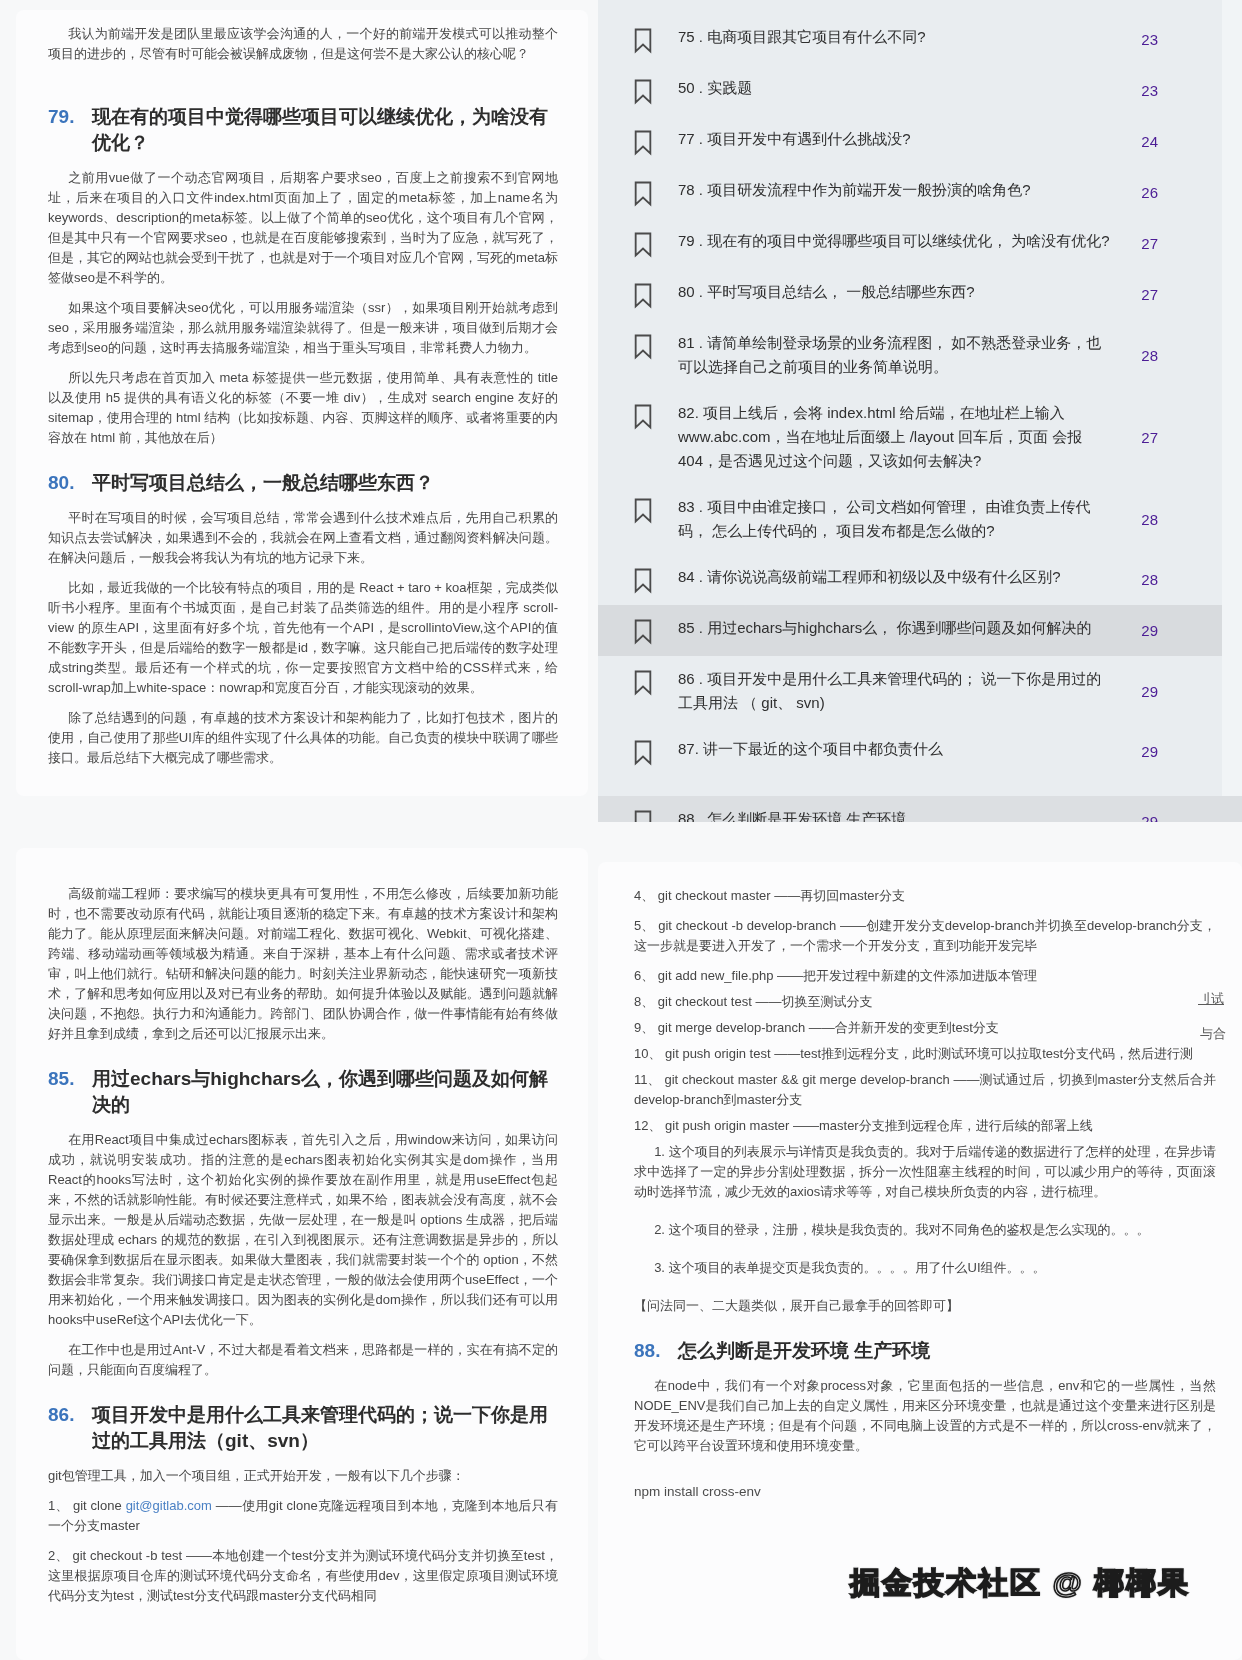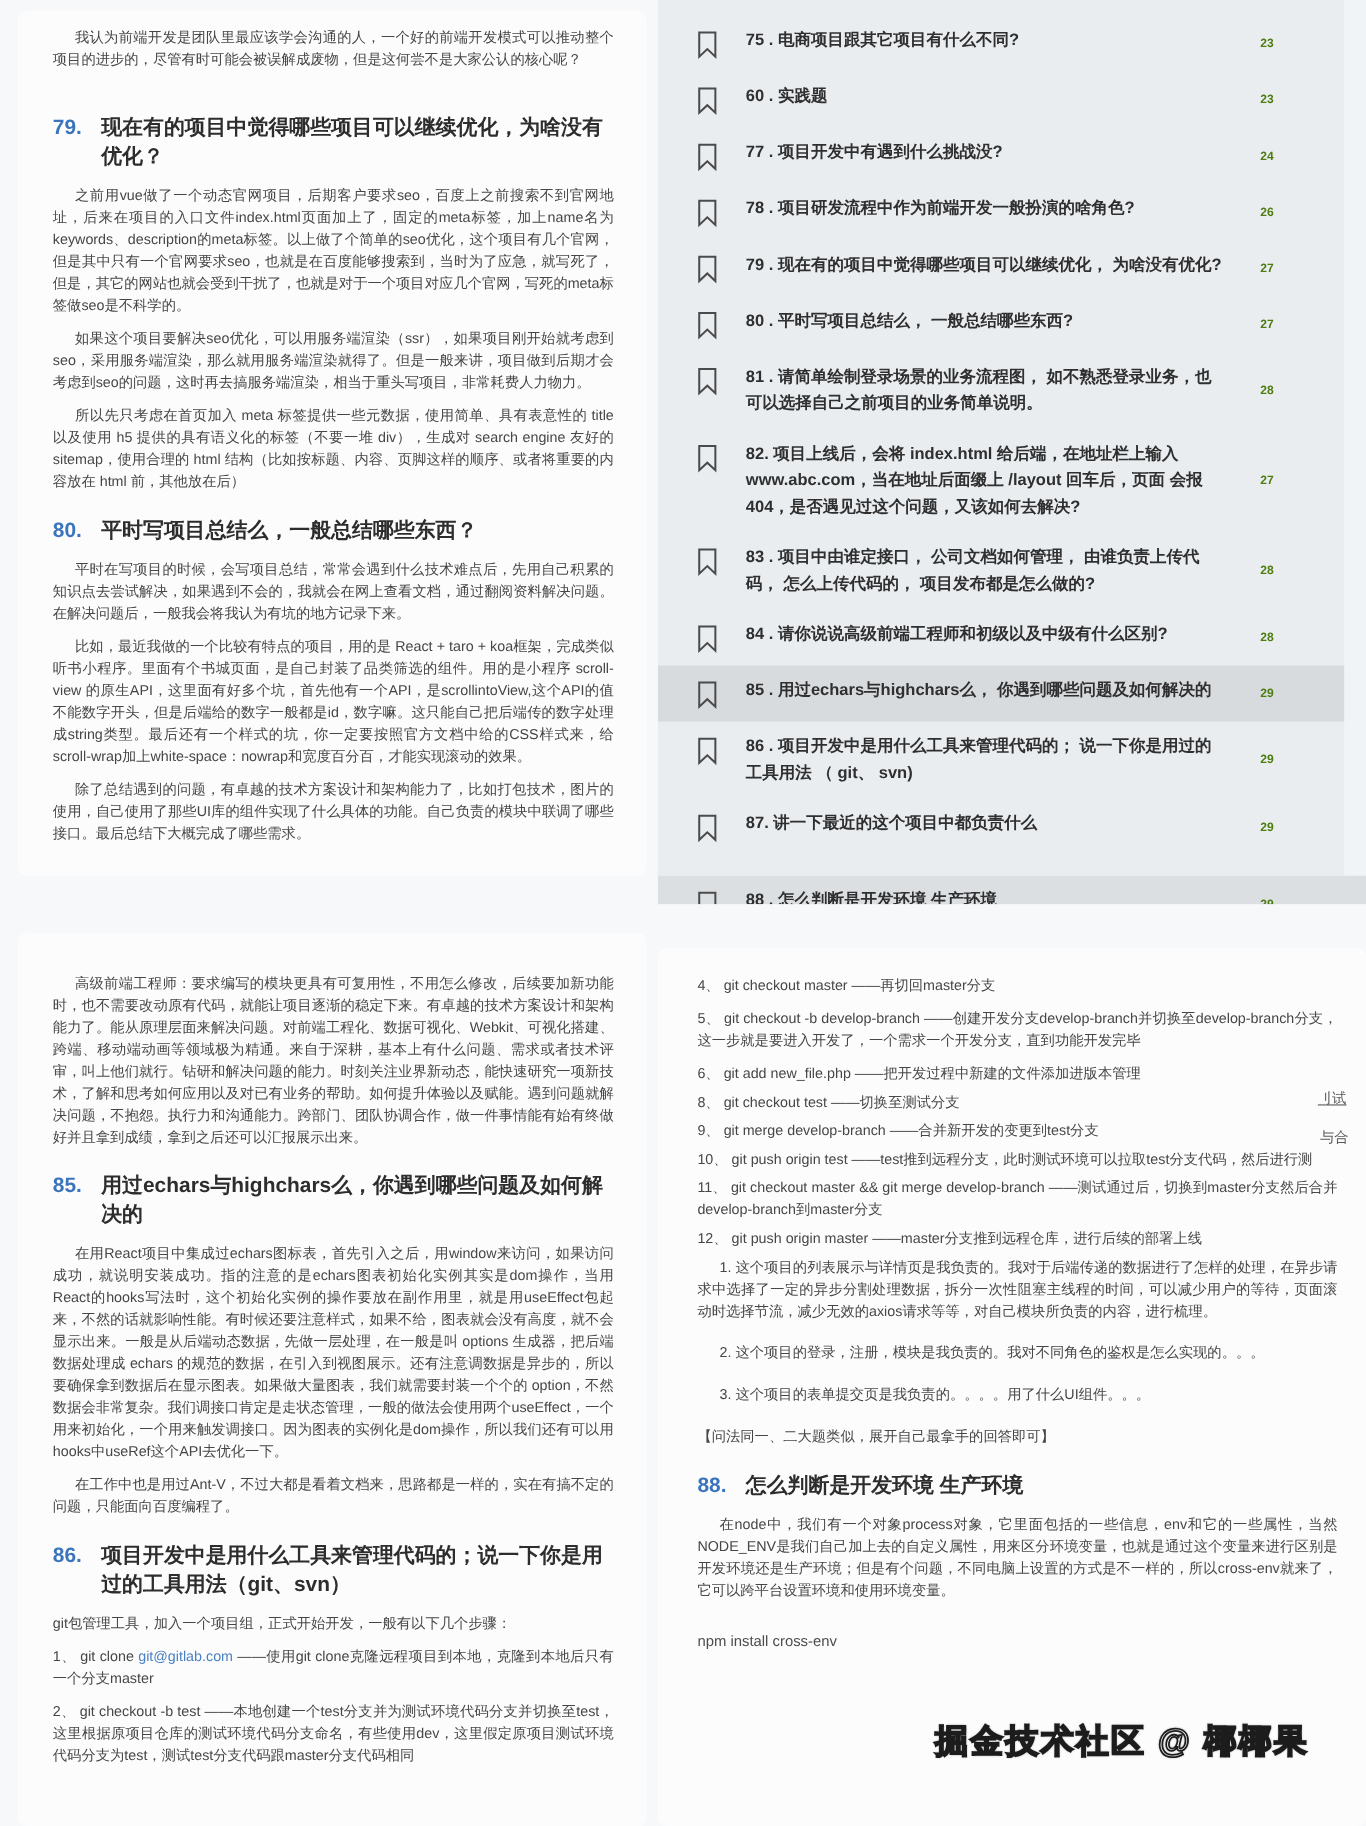--- a/index.html
+++ b/index.html
@@ -20,26 +20,26 @@
   .qh .qtitle { flex:1; }
   .qh.first { margin-top:40px; }
   .step { font-size:13px; line-height:20px; color:#464646; text-align:justify; margin-bottom:6px; }
   .step.gap { margin-bottom:10px; }
   .link { color:#4a80c4; cursor:pointer; }
   .code-line { font-size:13.5px; line-height:20px; color:#4d4d4d; margin-top:26px; }
 
   
   .toc-panel { position:absolute; left:598px; top:0; width:644px; height:822px; background:#e9edf0; padding:14px 0 0 0; overflow:hidden; }
   .toc-strip { position:absolute; right:0; top:0; width:20px; height:100%; background:#f1f4f6; }
-  .toc-row { display:flex; align-items:flex-start; padding:11px 84px 11px 34px; cursor:pointer;font-weight:bold; }
+  .toc-row { display:flex; align-items:flex-start; padding:11px 84px 11px 34px; cursor:pointer; }
   .toc-row.hl { background:#d8dbde; }
   .toc-row .bm { flex:none; width:24px; margin-right:22px; padding-top:2px; }
   .toc-row .bm svg { display:block; }
   .toc-label { flex:1; font-size:15px; line-height:24px; color:#2f2f2f; }
-  .toc-page { flex:none; width:34px; margin-left:8px; align-self:center; text-align:right; font-size:11px; color:#4d7c0f; }
+  .toc-page { flex:none; width:34px; margin-left:8px; align-self:center; text-align:right; font-size:15px; color:#4c1d95; }
   .toc-partial { position:absolute; left:0; bottom:0; width:100%; height:26px; overflow:hidden; }
   .toc-partial .toc-row { background:#dcdfe2; }
 
   
   .watermark { position:absolute; right:52px; bottom:56px; font-size:30px; font-weight:bold; letter-spacing:2px;
                color:#ffffff; -webkit-text-stroke:1.6px #1c1c1c;
                text-shadow:0 0 2px #222; white-space:nowrap; }
   .edge-frag { position:absolute; font-size:13px; color:#5a5a5a; white-space:nowrap; }
   .frag-1 { right:18px; top:128px;text-decoration:underline; }
   .frag-2 { right:16px; top:163px; }
@@ -80,21 +80,21 @@
         </span>
       <span class="toc-label">75 . 电商项目跟其它项目有什么不同?</span>
       <span class="toc-page">23</span>
     </div>
     <div class="toc-row">
       <span class="bm">
           <svg width="22" height="27" viewBox="0 0 24 28">
             <path d="M4 2 H20 V26 L12 18.5 L4 26 Z" fill="none" stroke="#4b4b4b" stroke-width="2"></path>
           </svg>
         </span>
-      <span class="toc-label">60 . 实践题</span>
+      <span class="toc-label">50 . 实践题</span>
       <span class="toc-page">23</span>
     </div>
     <div class="toc-row">
       <span class="bm">
           <svg width="22" height="27" viewBox="0 0 24 28">
             <path d="M4 2 H20 V26 L12 18.5 L4 26 Z" fill="none" stroke="#4b4b4b" stroke-width="2"></path>
           </svg>
         </span>
       <span class="toc-label">77 . 项目开发中有遇到什么挑战没?</span>
       <span class="toc-page">24</span>

